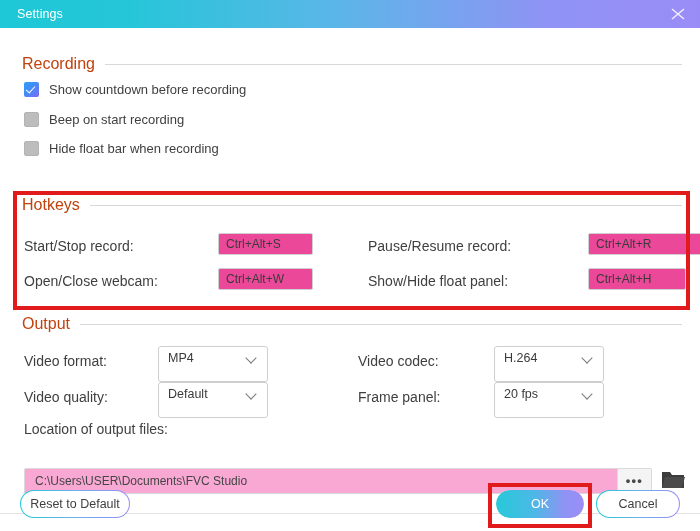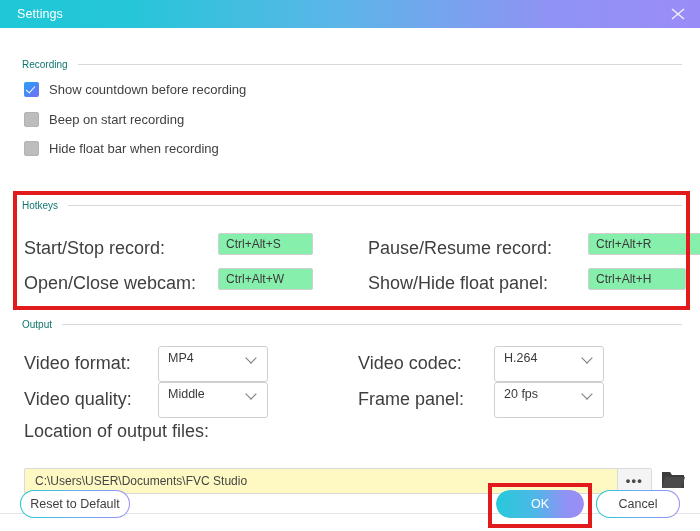--- a/index.html
+++ b/index.html
@@ -69,22 +69,22 @@
   
   .section-head {
     position: absolute;
     display: flex;
     align-items: center;
     left: 22px;
     width: 660px;
     height: 18px;
   }
   .section-head .label {
-    font-size: 10px;
-    color: #0f766e;
+    font-size: 16px;
+    color: #c2410c;
     white-space: nowrap;
     padding-right: 10px;
   }
   .section-head .rule {
     flex: 1;
     height: 1px;
     background: #d8d8d8;
   }
 
   
@@ -126,31 +126,31 @@
   .check-row .cb-label {
     margin-left: 10px;
     font-size: 13px;
     color: #3f3f3f;
     white-space: nowrap;
   }
 
   
   .fld-label {
     position: absolute;
-    font-size: 18px;
+    font-size: 14px;
     color: #3f3f3f;
     white-space: nowrap;
   }
 
   
   .hk-input {
     position: absolute;
     height: 22px;
     box-sizing: border-box;
-    background: #86efac;
+    background: #ec4899;
     border: 1px solid #cfcfcf;
     border-radius: 2px;
     font-family: "Liberation Sans", sans-serif;
     font-size: 12px;
     color: #3a3a3a;
     padding: 0 7px;
     line-height: 20px;
     outline: none;
   }
 
@@ -192,21 +192,21 @@
   }
 
   
   .path-box {
     position: absolute;
     left: 24px;
     top: 440px;
     width: 628px;
     height: 26px;
     box-sizing: border-box;
-    background: #fef9c3;
+    background: #f9a8d4;
     border: 1px solid #dadada;
     border-radius: 2px;
   }
   .path-text {
     position: absolute;
     left: 10px;
     top: 0;
     line-height: 24px;
     font-size: 12px;
     color: #454545;
@@ -352,21 +352,21 @@
     </div>
 
     <div class="fld-label" style="left:358px; top:325px;">Video codec:</div>
     <div class="dd" style="left:494px; top:318px; width:110px;">
       <span class="dd-val">H.264</span>
       <span class="dd-chev"></span>
     </div>
 
     <div class="fld-label" style="left:24px; top:361px;">Video quality:</div>
     <div class="dd" style="left:158px; top:354px; width:110px;">
-      <span class="dd-val">Middle</span>
+      <span class="dd-val">Default</span>
       <span class="dd-chev"></span>
     </div>
 
     <div class="fld-label" style="left:358px; top:361px;">Frame panel:</div>
     <div class="dd" style="left:494px; top:354px; width:110px;">
       <span class="dd-val">20 fps</span>
       <span class="dd-chev"></span>
     </div>
 
     <div class="fld-label" style="left:24px; top:393px;">Location of output files:</div>

